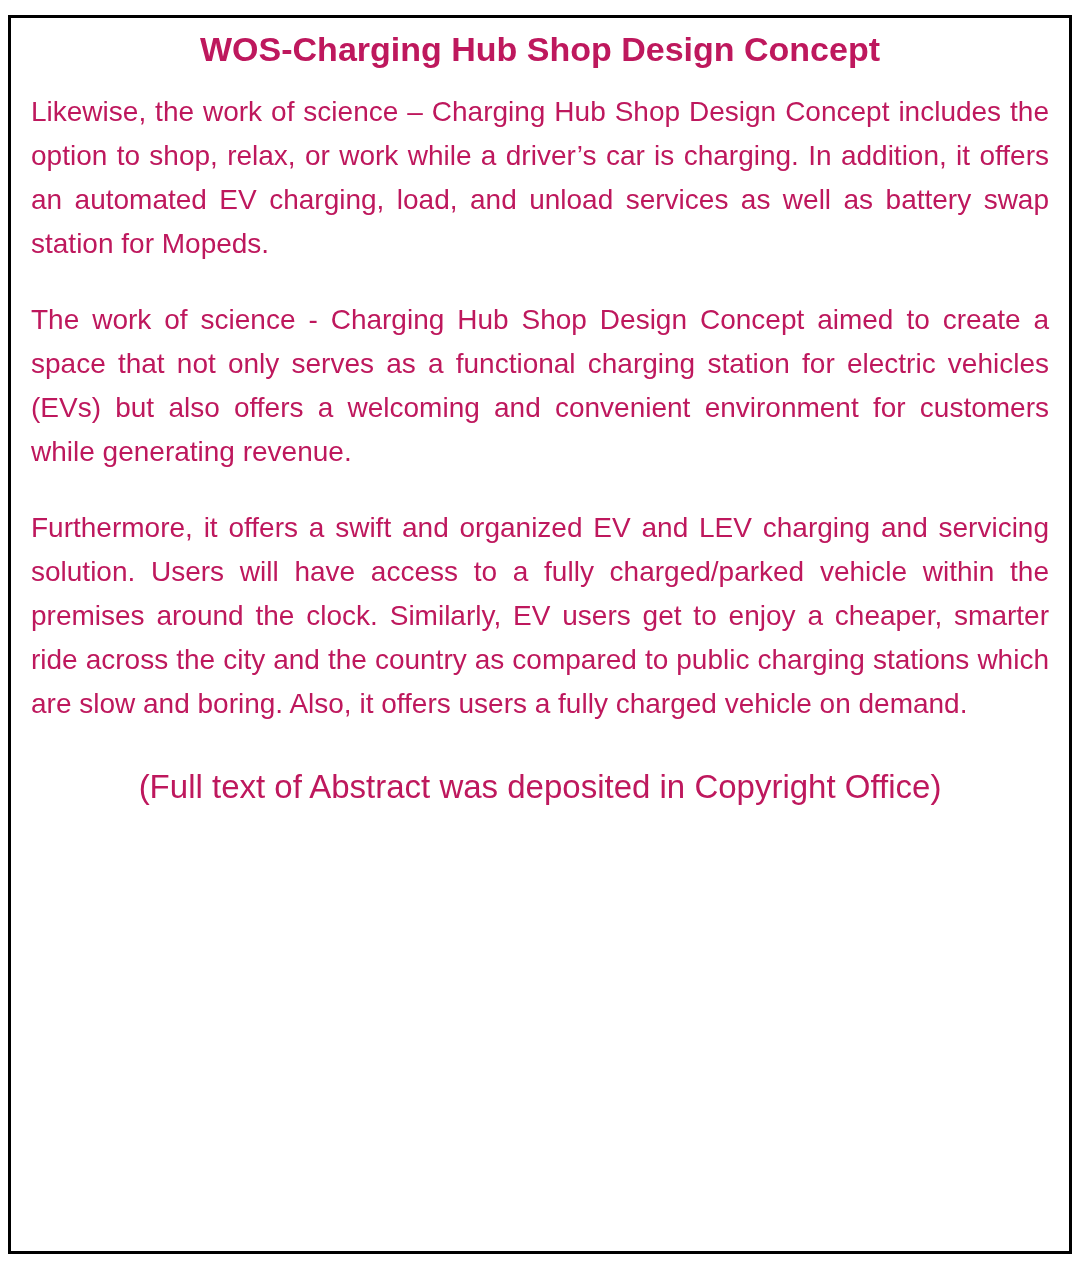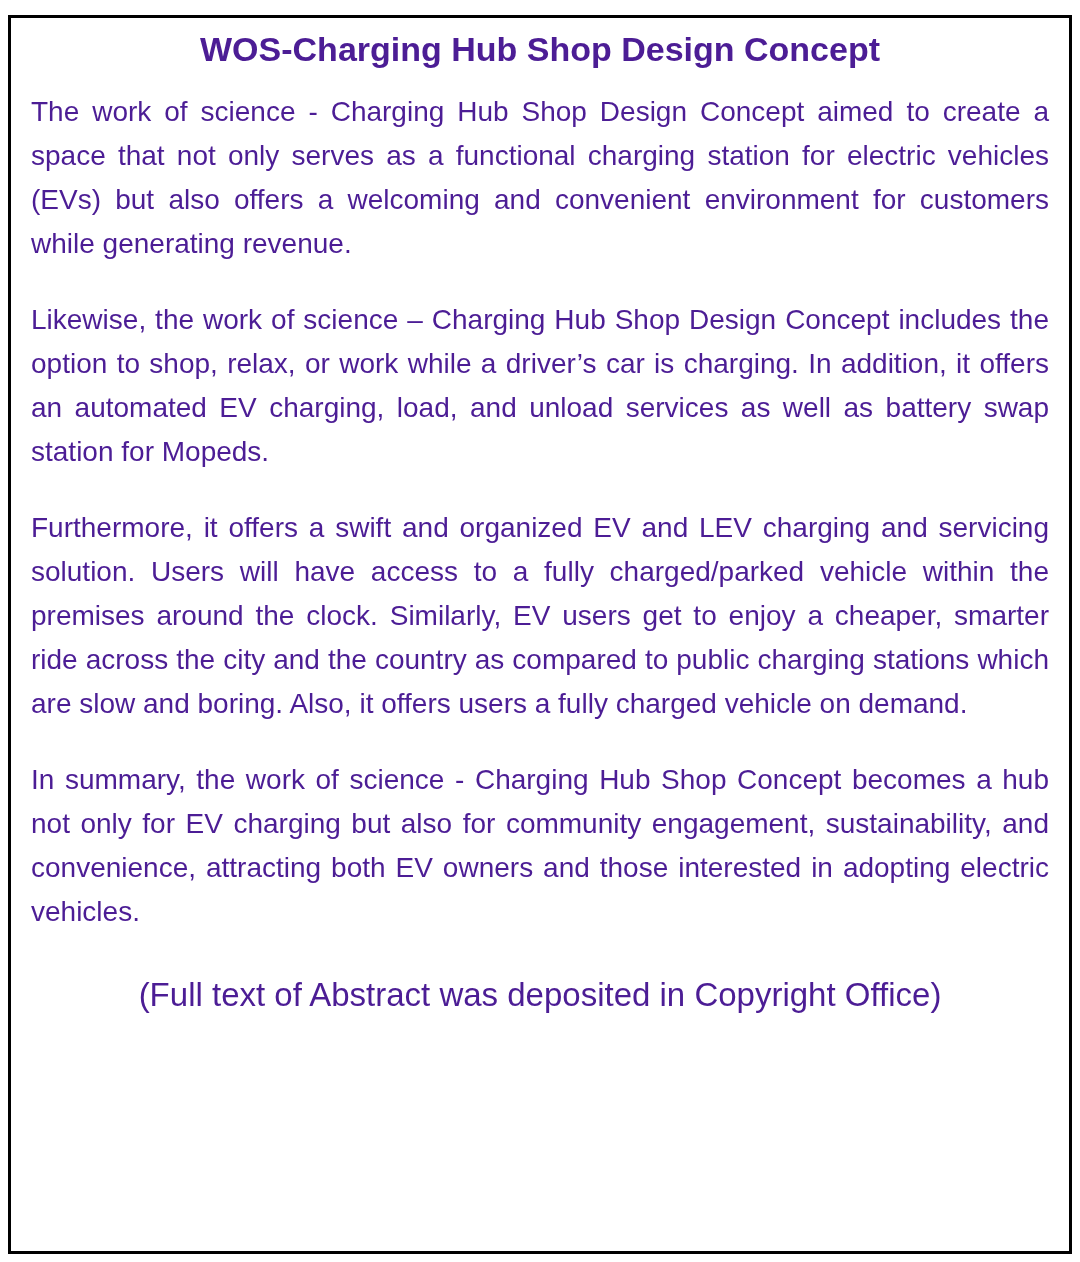--- a/index.html
+++ b/index.html
@@ -6,21 +6,21 @@
     margin: 0;
     padding: 0;
     background: #ffffff;
   }
   .page {
     position: relative;
     width: 1080px;
     height: 1262px;
     background: #ffffff;
     font-family: "Liberation Sans", sans-serif;
-    color: #4c1d95;
+    color: #be185d;
     overflow: hidden;
   }
   .frame {
     position: absolute;
     left: 8px;
     top: 15px;
     width: 1064px;
     height: 1239px;
     border: 3px solid #000000;
     box-sizing: border-box;
@@ -50,23 +50,22 @@
     white-space: nowrap;
   }
 </style>
 </head>
 <body>
 
 <div class="page">
   <div class="frame">
     <h1 class="doc-title">WOS-Charging Hub Shop Design Concept</h1>
 
+    <p class="para">Likewise, the work of science – Charging Hub Shop Design Concept includes the option to shop, relax, or work while a driver’s car is charging. In addition, it offers an automated EV charging, load, and unload services as well as battery swap station for Mopeds.</p>
+
     <p class="para">The work of science - Charging Hub Shop Design Concept aimed to create a space that not only serves as a functional charging station for electric vehicles (EVs) but also offers a welcoming and convenient environment for customers while generating revenue.</p>
-
-    <p class="para">Likewise, the work of science – Charging Hub Shop Design Concept includes the option to shop, relax, or work while a driver’s car is charging. In addition, it offers an automated EV charging, load, and unload services as well as battery swap station for Mopeds.</p>
 
     <p class="para">Furthermore, it offers a swift and organized EV and LEV charging and servicing solution. Users will have access to a fully charged/parked vehicle within the premises around the clock. Similarly, EV users get to enjoy a cheaper, smarter ride across the city and the country as compared to public charging stations which are slow and boring.  Also, it offers users a fully charged vehicle on demand.</p>
 
-    <p class="para">In summary, the work of science - Charging Hub Shop Concept becomes a hub not only for EV charging but also for community engagement, sustainability, and convenience, attracting both EV owners and those interested in adopting electric vehicles.</p>
 
     <p class="footer-note">(Full text of Abstract was deposited in Copyright Office)</p>
   </div>
 </div>
 
 </body></html>

